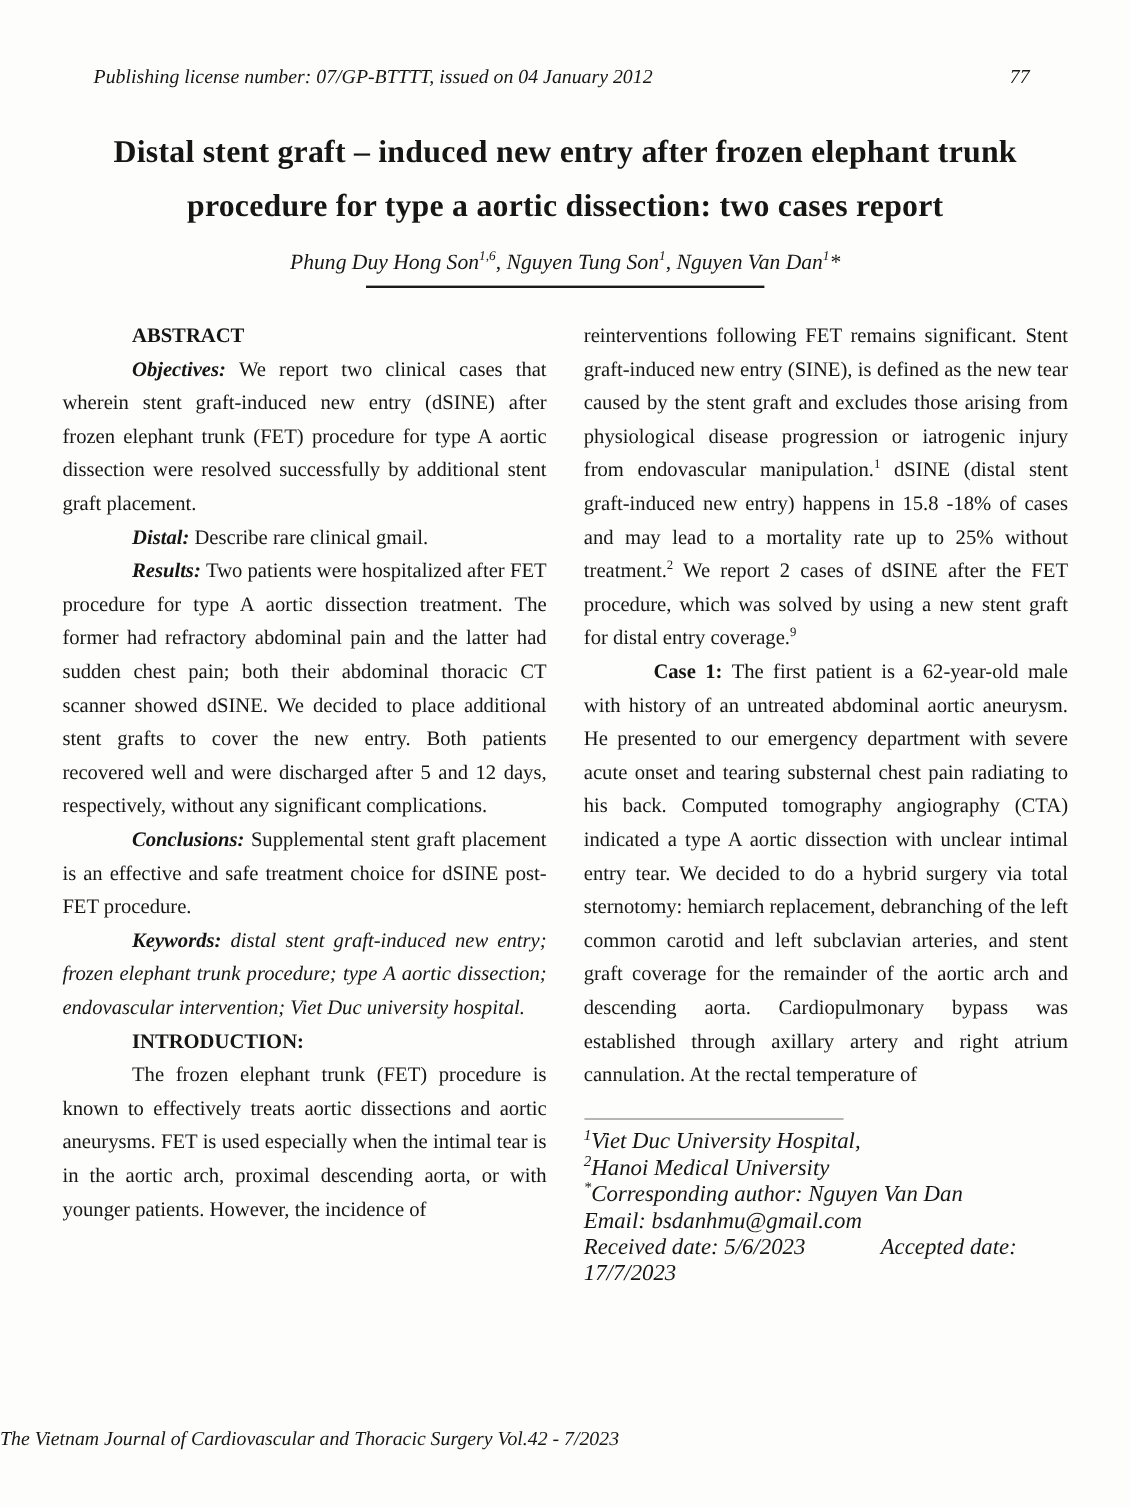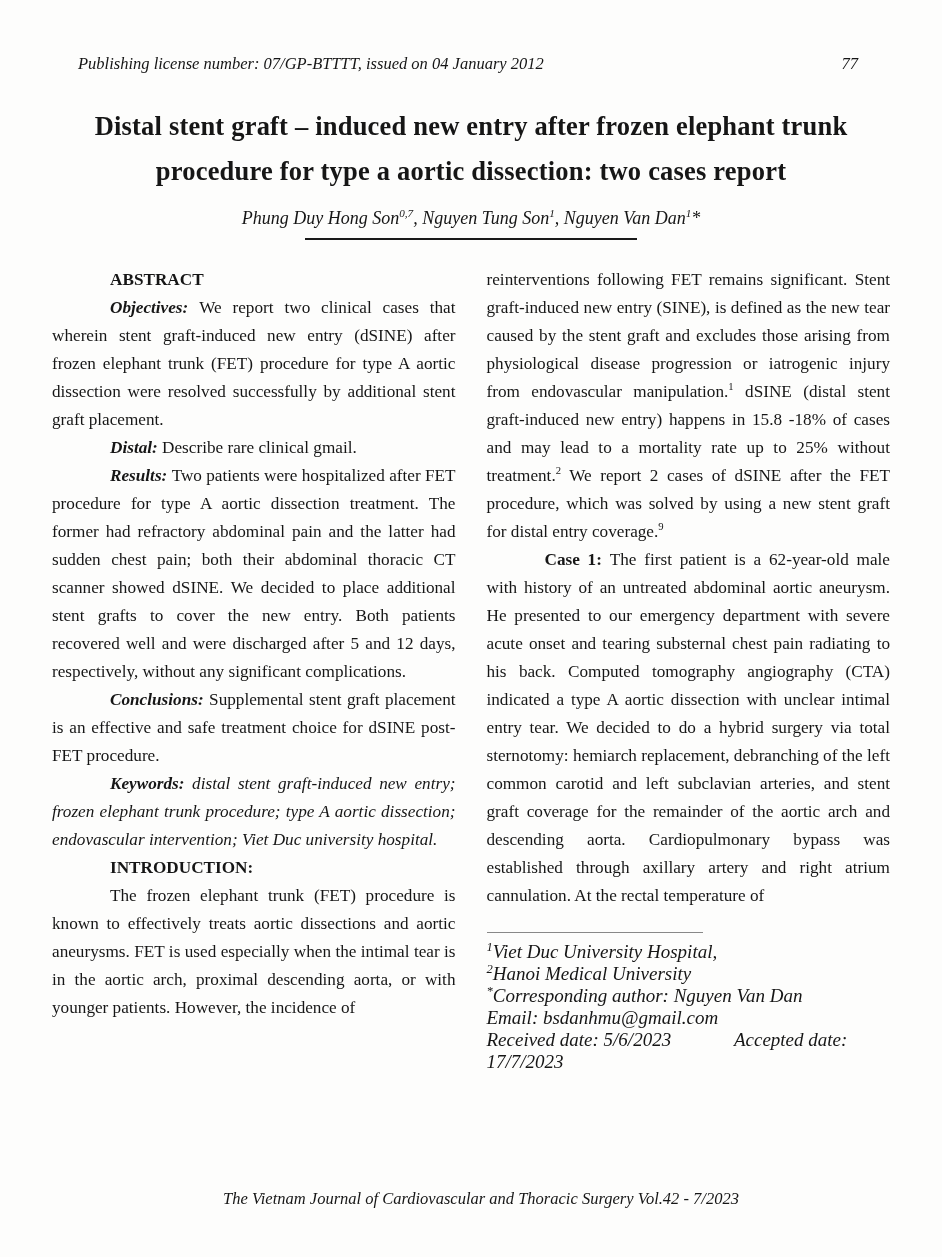--- a/index.html
+++ b/index.html
@@ -80,39 +80,38 @@
     border-top:1px solid #888;
     height:0;
     margin-bottom:8px;
   }
   .footnote sup{font-size:0.66em;}
   .dates span + span{margin-left:58px;text-align:center;}
   .footer{
     position:absolute;
     left:0;right:0;
     bottom:48px;
-    text-align:center;
+    text-align:left;
     font-style:italic;
     font-size:16.5px;
-    padding-left:20px;
   }
 </style>
 </head>
 <body>
 
 <div class="page">
 
   <div class="header">
     <span class="license">Publishing license number: 07/GP-BTTTT, issued on 04 January 2012</span>
     <span class="pagenum">77</span>
   </div>
 
   <div class="title">Distal stent graft – induced new entry after frozen elephant trunk procedure for type a aortic dissection: two cases report</div>
 
-  <div class="authors"><span>Phung Duy Hong Son</span><sup>0,7</sup><span>, Nguyen Tung Son</span><sup>1</sup><span>, Nguyen Van Dan</span><sup>1</sup><span>*</span></div>
+  <div class="authors"><span>Phung Duy Hong Son</span><sup>1,6</sup><span>, Nguyen Tung Son</span><sup>1</sup><span>, Nguyen Van Dan</span><sup>1</sup><span>*</span></div>
 
   <div class="authors-rule"></div>
 
   <div class="columns">
 
     <div class="col">
       <div class="h2">ABSTRACT</div>
       <p><span class="bi">Objectives: </span><span>We report two clinical cases that wherein stent graft-induced new entry (dSINE) after frozen elephant trunk (FET) procedure for type A aortic dissection were resolved successfully by additional stent graft placement.</span></p>
       <p><span class="bi">Distal: </span><span>Describe rare clinical gmail.</span></p>
       <p><span class="bi">Results: </span><span>Two patients were hospitalized after FET procedure for type A aortic dissection treatment. The former had refractory abdominal pain and the latter had sudden chest pain; both their abdominal thoracic CT scanner showed dSINE. We decided to place additional stent grafts to cover the new entry. Both patients recovered well and were discharged after 5 and 12 days, respectively, without any significant complications.</span></p>

